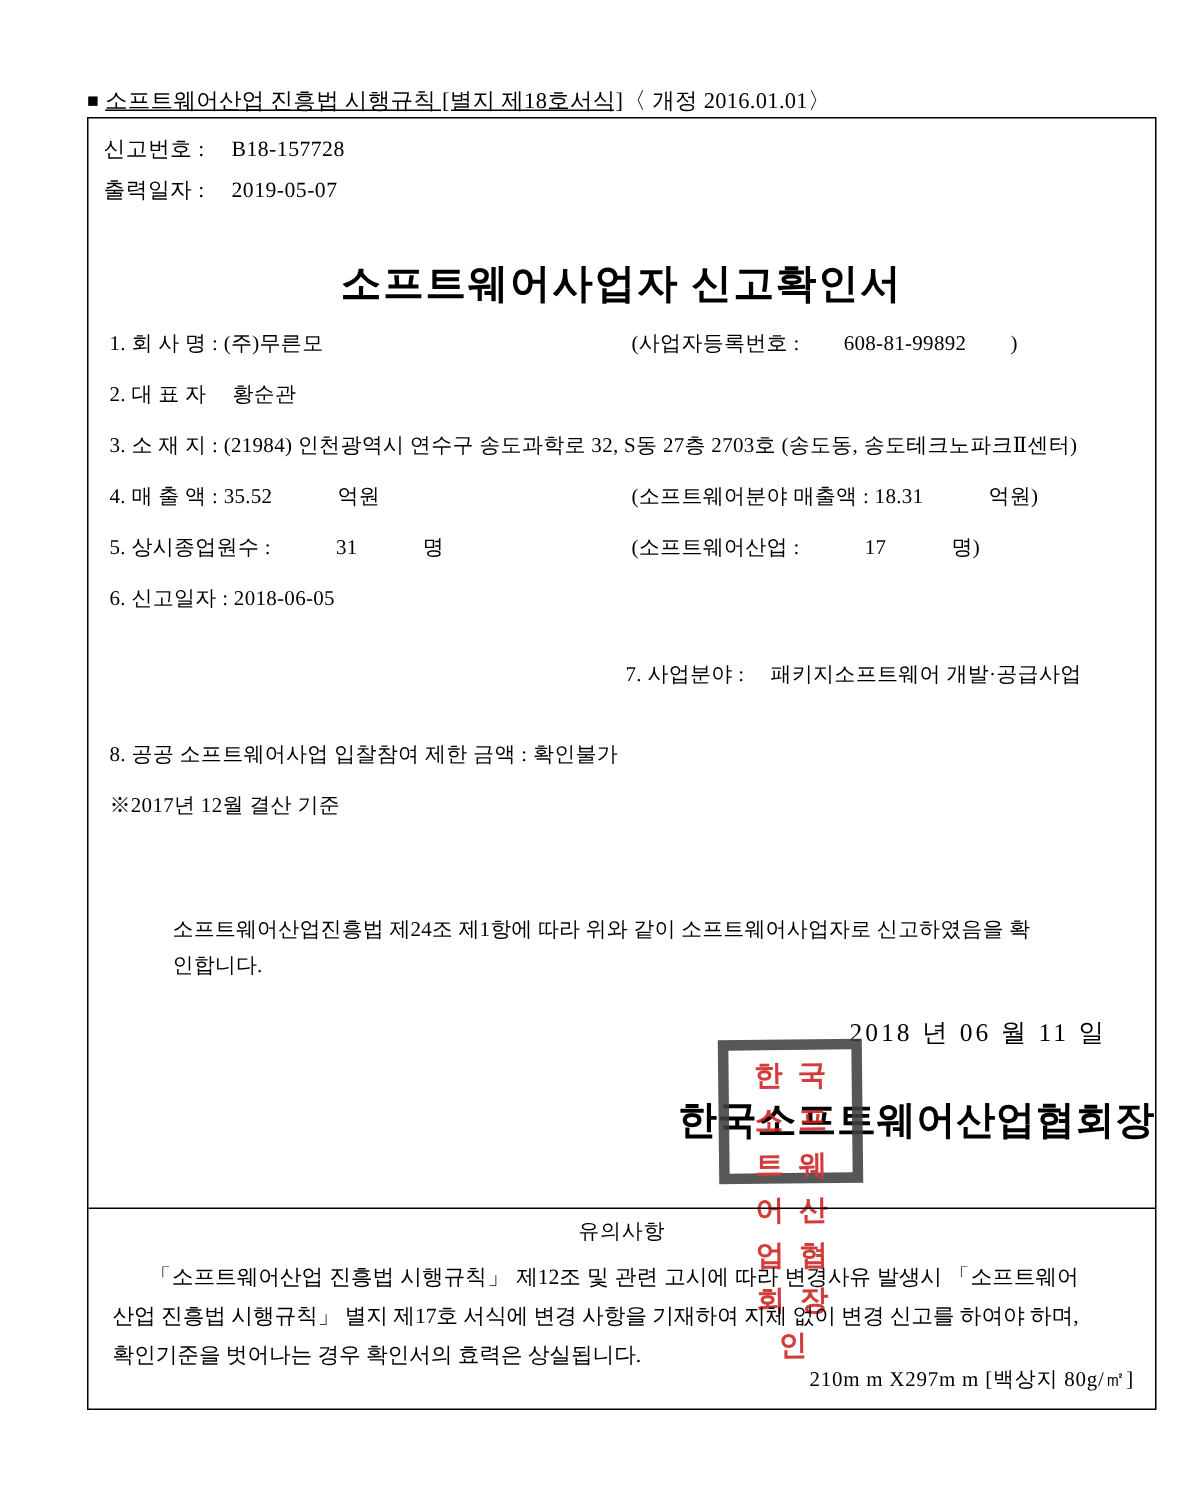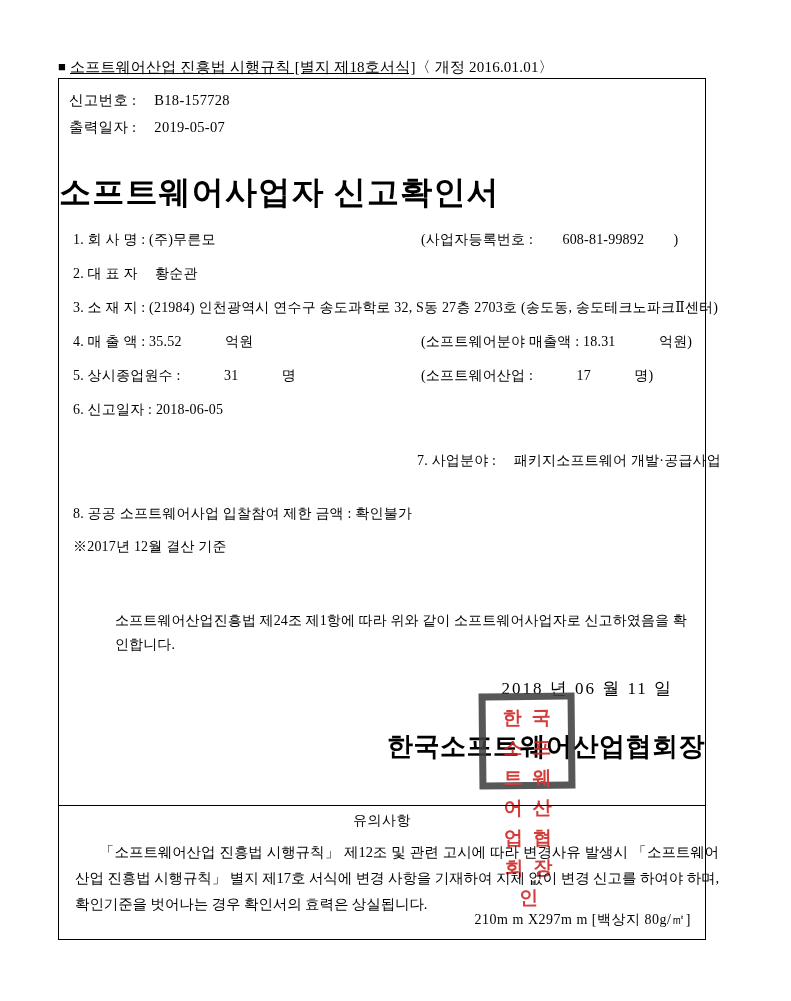--- a/index.html
+++ b/index.html
@@ -35,59 +35,58 @@
     font-size: 13px;
     vertical-align: 1px;
   }
   .form-header .underline {
     text-decoration: underline;
   }
   .cert-box {
     position: absolute;
     left: 58px;
     top: 78px;
-    width: 648px;
+    width: 713px;
     height: 862px;
     border: 1.5px solid #000;
     box-sizing: border-box;
   }
   .top-fields {
     position: absolute;
     left: 10px;
     top: 8px;
     font-size: 14.5px;
     line-height: 27px;
     letter-spacing: 0.3px;
   }
   .top-fields .row {
     white-space: nowrap;
   }
   .doc-title {
     position: absolute;
     top: 92px;
     left: 0;
     width: 100%;
-    text-align: left;
-    font-size: 32px;
+    text-align: center;
+    font-size: 27px;
     font-weight: bold;
     letter-spacing: 1.2px;
   }
   .items {
     position: absolute;
     left: 14px;
     top: 140px;
     width: 648px;
     font-size: 14px;
   }
   .item {
     position: relative;
     margin-bottom: 13px;
     line-height: 21px;
     letter-spacing: 0.2px;
-    margin-top: 10px;
   }
   .item .num {
     display: inline-block;
   }
   .item .lbl {
     display: inline-block;
   }
   .right-part {
     position: absolute;
     left: 348px;

